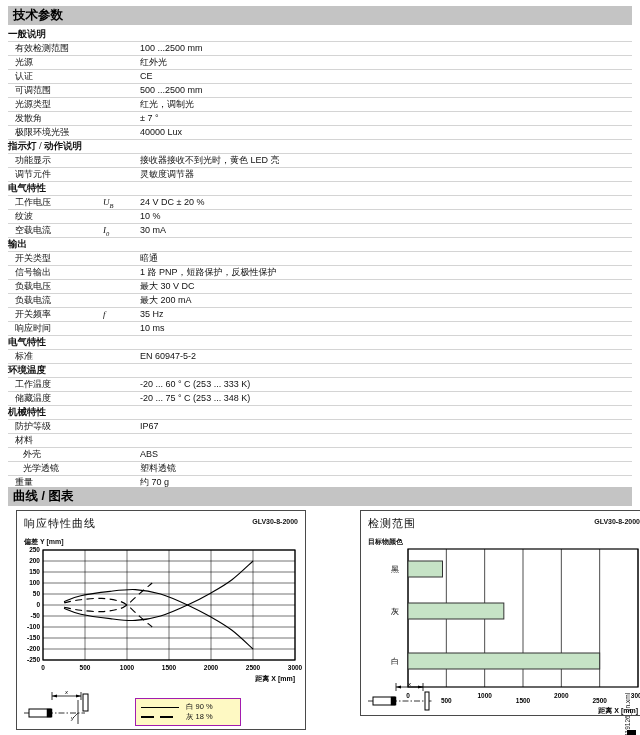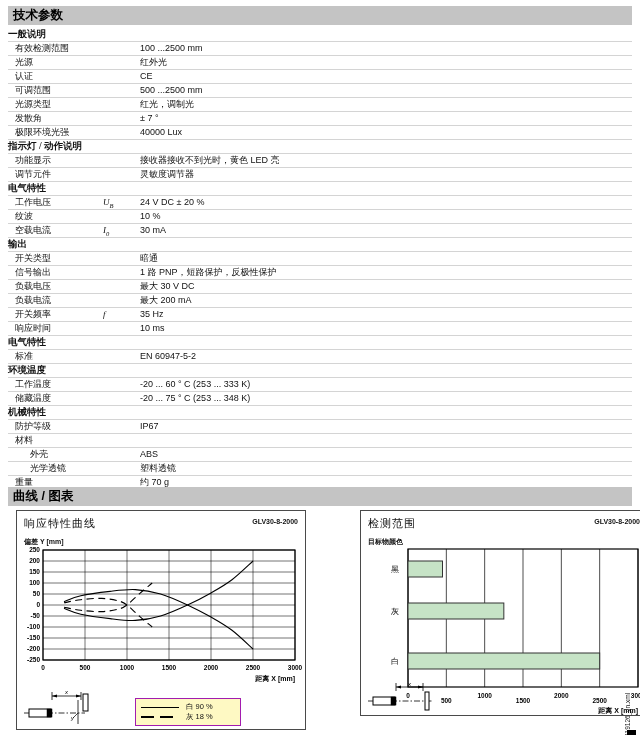--- a/index.html
+++ b/index.html
@@ -7,21 +7,21 @@
         font-family:"Liberation Sans","DejaVu Sans",sans-serif;color:#111;}
   .bar{position:absolute;left:8px;width:624px;height:19px;background:#c4c4c4;
        font-weight:bold;font-size:12.5px;line-height:19px;padding-left:5px;box-sizing:border-box;color:#000;}
   #bar1{top:6px;}
   #bar2{top:487px;}
   #spec-table{position:absolute;left:8px;top:28px;width:624px;}
   .spec-row{position:relative;height:13px;border-bottom:1px solid #d4d4d4;font-size:9px;line-height:12.5px;}
   .spec-row.header{font-weight:bold;font-size:9.5px;}
   .lab{position:absolute;left:7px;top:0;white-space:nowrap;font-family:Liberation Serif, serif;}
   .spec-row.header .lab{left:0;}
-  .lab.ind2{left:22px;}
+  .lab.ind2{left:15px;}
   .sym{position:absolute;left:95px;top:0;font-style:italic;font-family:"Liberation Serif","DejaVu Serif",serif;}
   .sym sub{font-size:6.5px;line-height:1;}
   .val{position:absolute;left:132px;top:0;white-space:nowrap;}
   .chartbox{position:absolute;background:#fff;border:1px solid #4a4a4a;box-sizing:border-box;}
   #chart-left{left:16px;top:510px;width:290px;height:220px;}
   #chart-right{left:330px;top:510px;width:288px;height:206px;margin-left:30px;}
   .chart-title{position:absolute;left:7px;top:5px;font-size:11px;font-weight:normal;letter-spacing:1px;}
   .chart-device{position:absolute;right:7px;top:7px;font-size:7px;font-weight:bold;}
   .axis-ylab{position:absolute;left:7px;font-size:7px;font-weight:bold;}
   #chart-left .axis-ylab{top:26px;}

